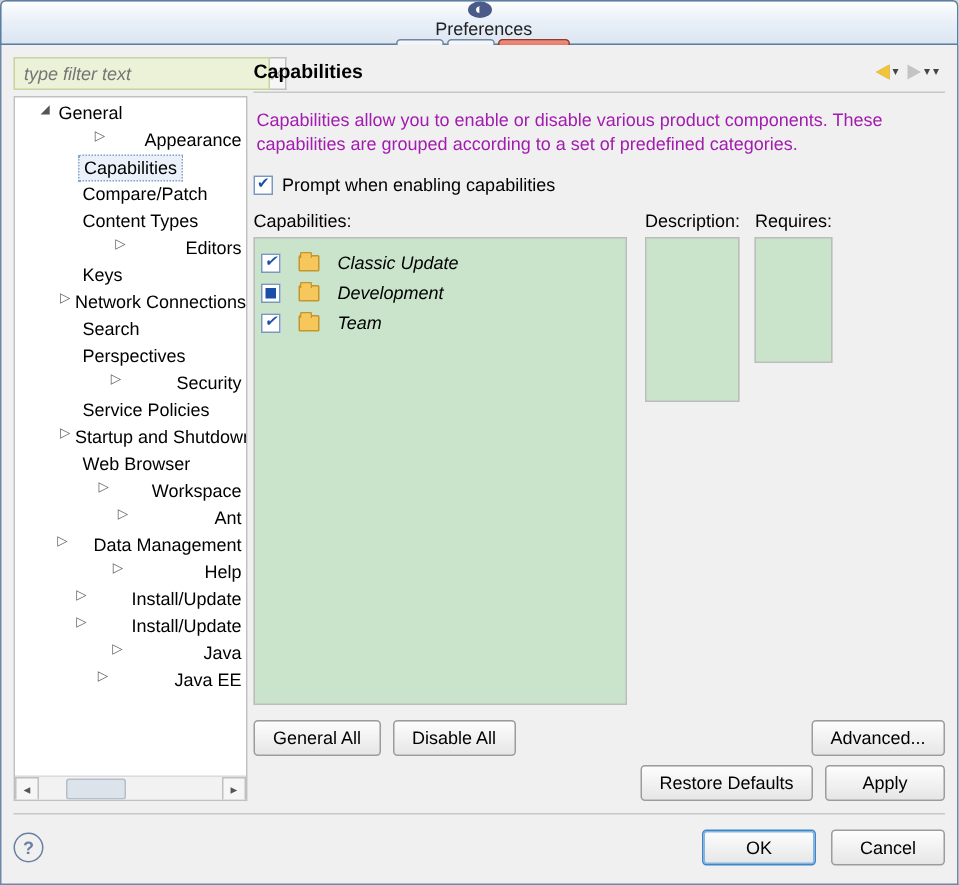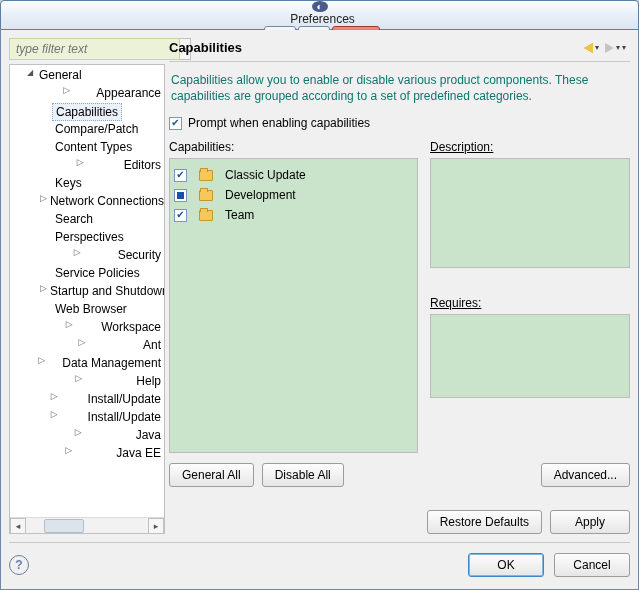--- a/index.html
+++ b/index.html
@@ -44,33 +44,33 @@
 
 .right { flex: 1; display: flex; flex-direction: column; }
 .header { display: flex; align-items: center; border-bottom: 1px solid #c8c8c8; padding: 2px 4px 6px 0; }
 .header h1 { font-size: 13px; font-weight: bold; }
 .header .spacer { flex: 1; }
 .navbtn { display: inline-flex; align-items: center; gap: 2px; margin-left: 6px; cursor: pointer; }
 .navbtn .arrow-left { width: 0; height: 0; border-top: 5px solid transparent; border-bottom: 5px solid transparent; border-right: 9px solid #f2c43c; filter: drop-shadow(0 0 0.5px #aa8210); }
 .navbtn .arrow-right { width: 0; height: 0; border-top: 5px solid transparent; border-bottom: 5px solid transparent; border-left: 9px solid #c3c3c3; }
 .navbtn .dd { font-size: 8px; color: #444; }
 
-.description { padding: 10px 2px 12px; line-height: 1.35; color: #0f766e; }
+.description { padding: 10px 2px 12px; line-height: 1.35; color: #a21caf; }
 
 .prompt-row { display: flex; align-items: center; gap: 6px; margin-bottom: 10px; }
 .checkbox { width: 13px; height: 13px; border: 1px solid #7a98bf; background: #fff; display: inline-flex; align-items: center; justify-content: center; }
 .checkbox.checked::after { content: "✔"; color: #1a4fa8; font-size: 10px; line-height: 1; }
 .checkbox.inter::after { content: ""; display: block; width: 7px; height: 7px; background: #1a4fa8; }
 
 .cap-cols { display: flex; gap: 12px; flex: 1; }
 .colL { flex: 1; display: flex; flex-direction: column; }
-.colR { width: 200px; display: flex; flex-direction: column; gap: 28px; text-decoration: underline; }
+.colR { width: 200px; display: flex; gap: 10px; }
 .col-label { margin-bottom: 4px; }
 .cap-list { flex: 1; border: 1px solid #bcbcbc; background: #c9e4cb; padding: 6px 4px; }
-.cap-item { display: flex; align-items: center; gap: 12px; height: 20px; }
+.cap-item { display: flex; align-items: center; gap: 12px; height: 20px; font-style: italic; }
 .folder-icon { width: 14px; height: 11px; background: #f6c75b; border: 1px solid #c6952c; border-radius: 1px; position: relative; }
 .folder-icon::before { content: ""; position: absolute; top: -3px; left: 0; width: 6px; height: 3px; background: #f6c75b; border: 1px solid #c6952c; border-bottom: none; border-radius: 1px 1px 0 0; }
 .desc-box, .req-box { border: 1px solid #bcbcbc; background: #c9e4cb; }
 .desc-box { height: 110px; }
 .req-box { height: 84px; }
 
 .btn-row { display: flex; gap: 8px; margin-top: 10px; }
 .btn-row .spacer { flex: 1; }
 .push-btn { min-width: 80px; height: 24px; padding: 0 12px; border: 1px solid #9c9c9c; border-radius: 3px; background: linear-gradient(to bottom, #fdfdfd, #e6e6e6); cursor: pointer; display: inline-flex; align-items: center; justify-content: center; }
 .push-btn.default { border: 1px solid #3f86c9; box-shadow: 0 0 0 1px #84b5e0 inset; }
@@ -262,21 +262,21 @@
           </div>
         </div>
       </div>
 
       <div class="btn-row">
         <div class="push-btn">General All</div>
         <div class="push-btn">Disable All</div>
         <span class="spacer"></span>
         <div class="push-btn">Advanced...</div>
       </div>
-      <div class="btn-row" style="margin-top:23px;">
+      <div class="btn-row" style="margin-top:6px;">
         <span class="spacer"></span>
         <div class="push-btn">Restore Defaults</div>
         <div class="push-btn">Apply</div>
       </div>
     </div>
   </div>
 
   <div class="footer">
     <span class="help-icon">?</span>
     <span class="spacer" style="flex:1"></span>

